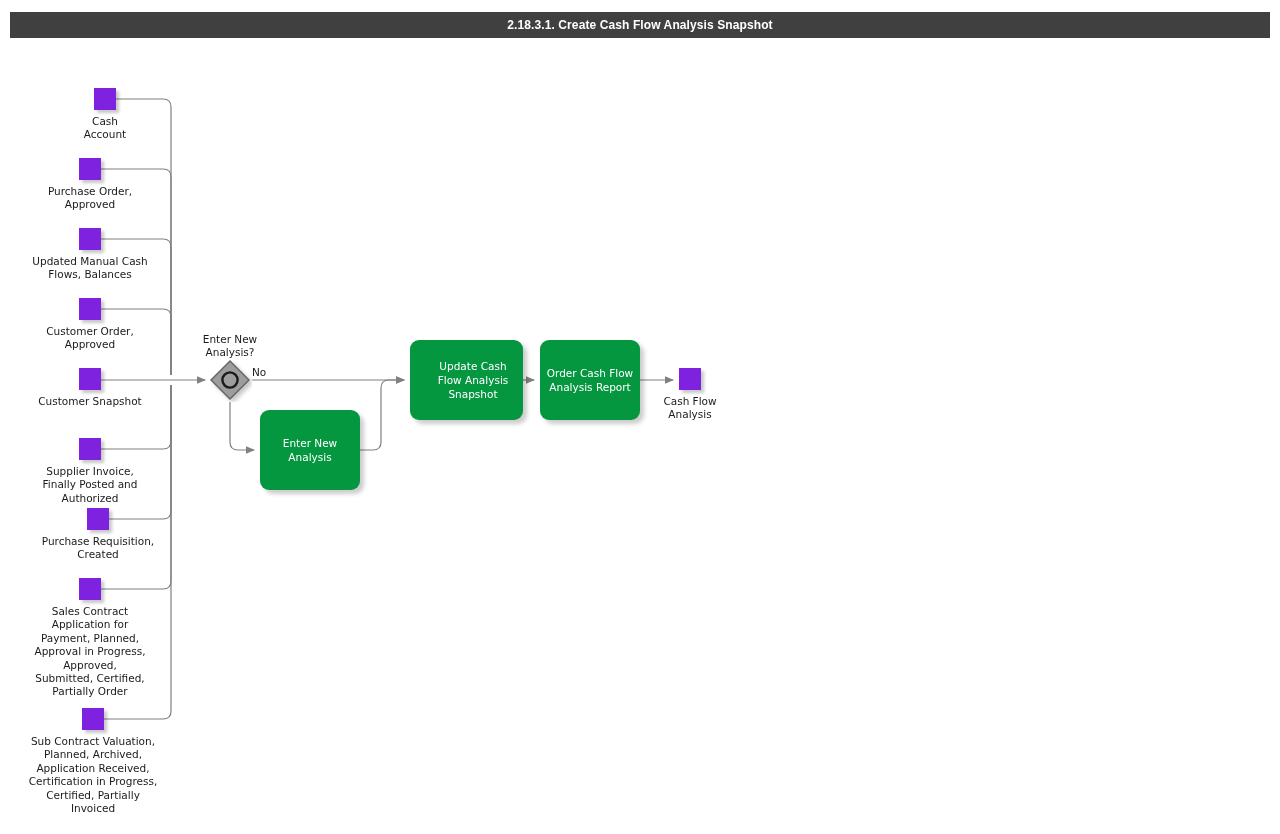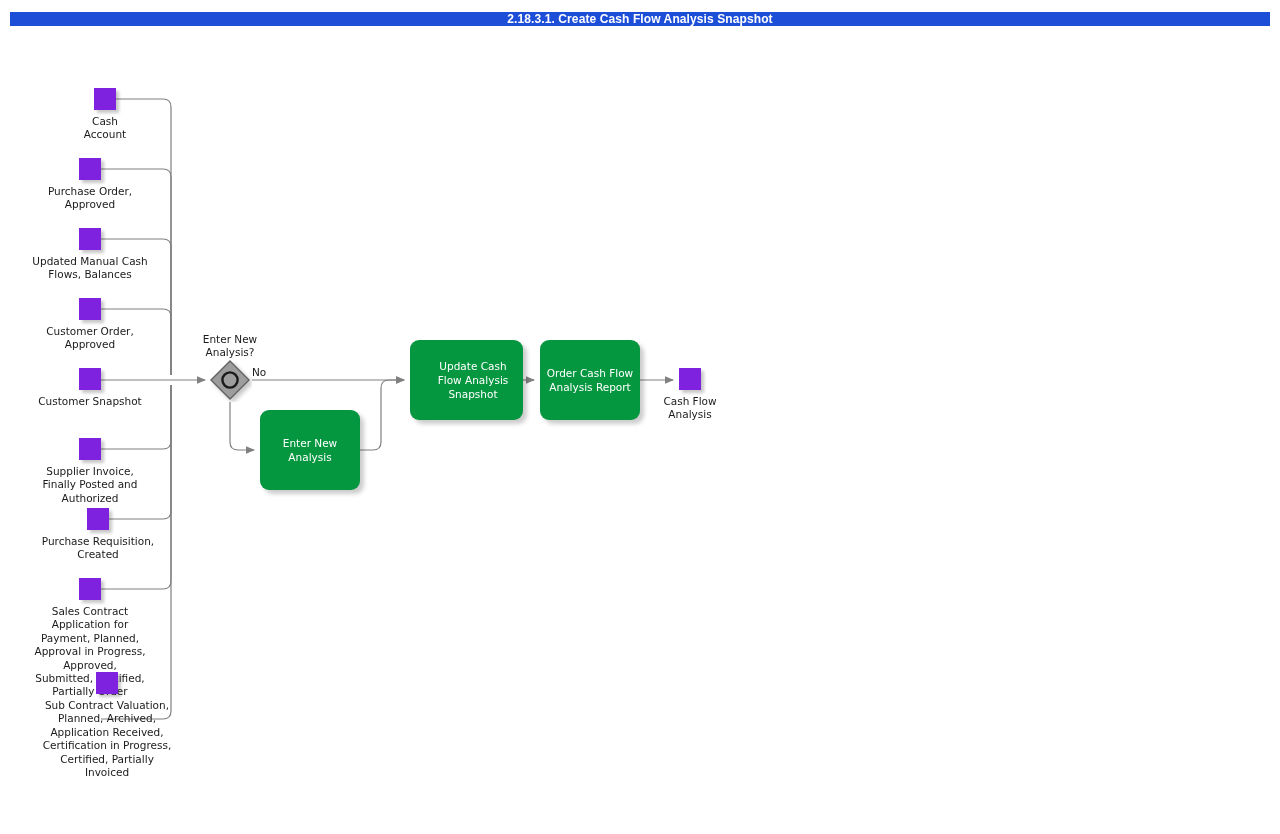--- a/index.html
+++ b/index.html
@@ -15,22 +15,22 @@
     font-family: "DejaVu Sans", sans-serif;
     overflow: hidden;
   }
 
   
   #title-bar {
     position: absolute;
     left: 10px;
     top: 12px;
     width: 1260px;
-    height: 14px;
-    background: #1d4ed8;
+    height: 26px;
+    background: #404040;
     display: flex;
     align-items: center;
     justify-content: center;
   }
   #title-bar .title-text {
     color: #ffffff;
     font-family: "Liberation Sans", sans-serif;
     font-size: 12px;
     font-weight: bold;
     letter-spacing: 0.1px;
@@ -189,38 +189,38 @@
     <div class="do-label">Customer Snapshot</div>
   </div>
 
   <div class="data-object" style="left:0;top:438px;width:180px;">
     <div class="do-square"></div>
     <div class="do-label">Supplier Invoice,
 Finally Posted and
 Authorized</div>
   </div>
 
-  <div class="data-object" style="left:8px;top:508px;width:180px;">
+  <div class="data-object" style="left:0;top:508px;width:180px;padding-left:8px;">
     <div class="do-square"></div>
     <div class="do-label">Purchase Requisition,
 Created</div>
   </div>
 
   <div class="data-object" style="left:0;top:578px;width:180px;">
     <div class="do-square"></div>
     <div class="do-label">Sales Contract
 Application for
 Payment, Planned,
 Approval in Progress,
 Approved,
 Submitted, Certified,
 Partially Order</div>
   </div>
 
-  <div class="data-object" style="left:0;top:672px;width:186px;margin-left:14px;">
+  <div class="data-object" style="left:0;top:708px;width:186px;">
     <div class="do-square"></div>
     <div class="do-label">Sub Contract Valuation,
 Planned, Archived,
 Application Received,
 Certification in Progress,
 Certified, Partially
 Invoiced</div>
   </div>
 
   <div class="gw-label" style="left:180px;top:333px;width:100px;">Enter New

